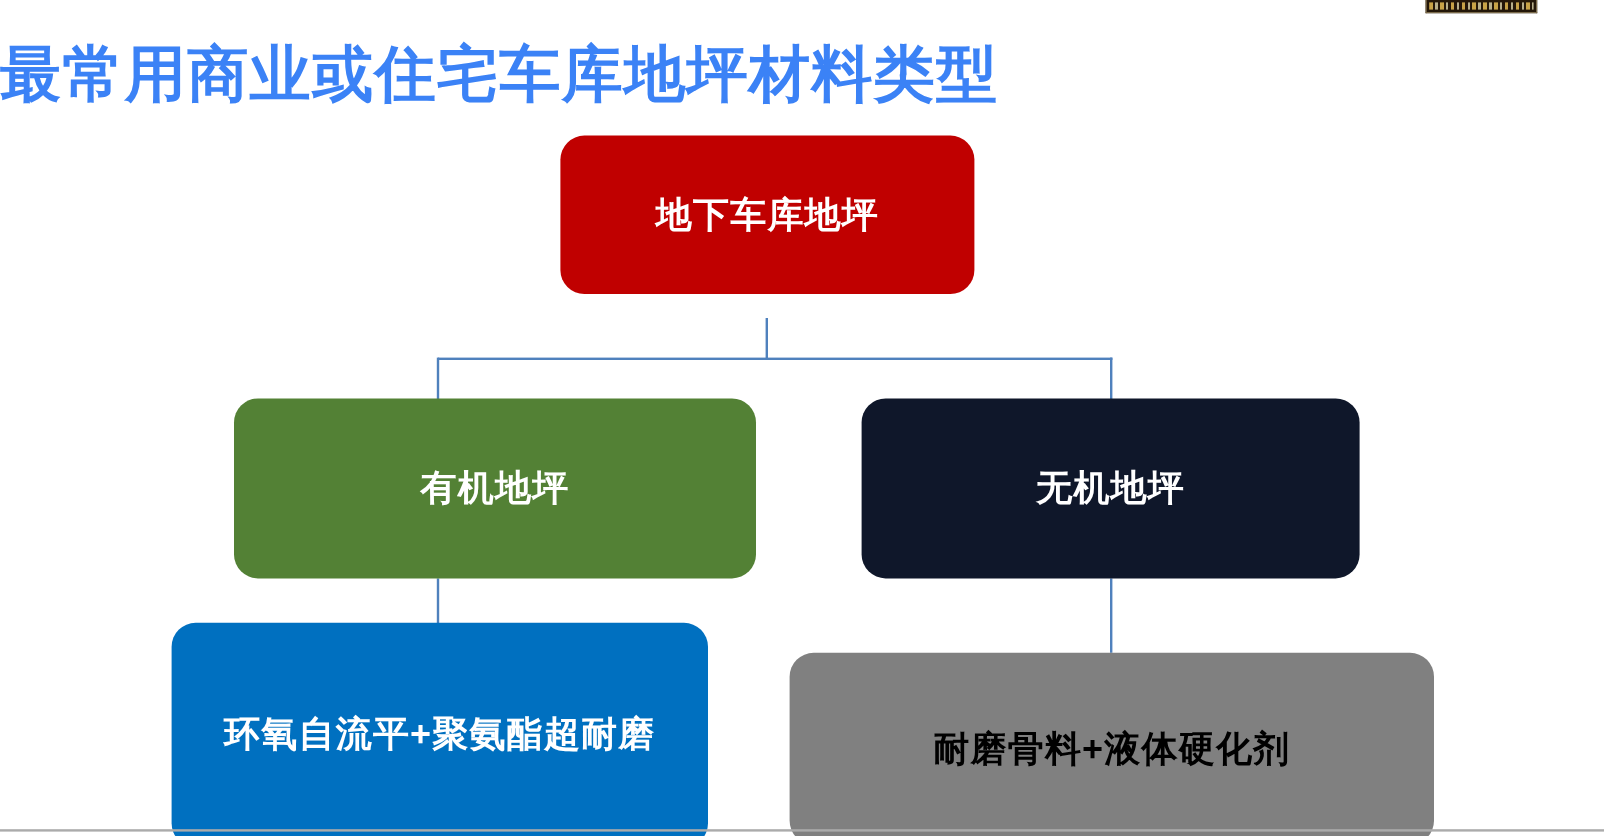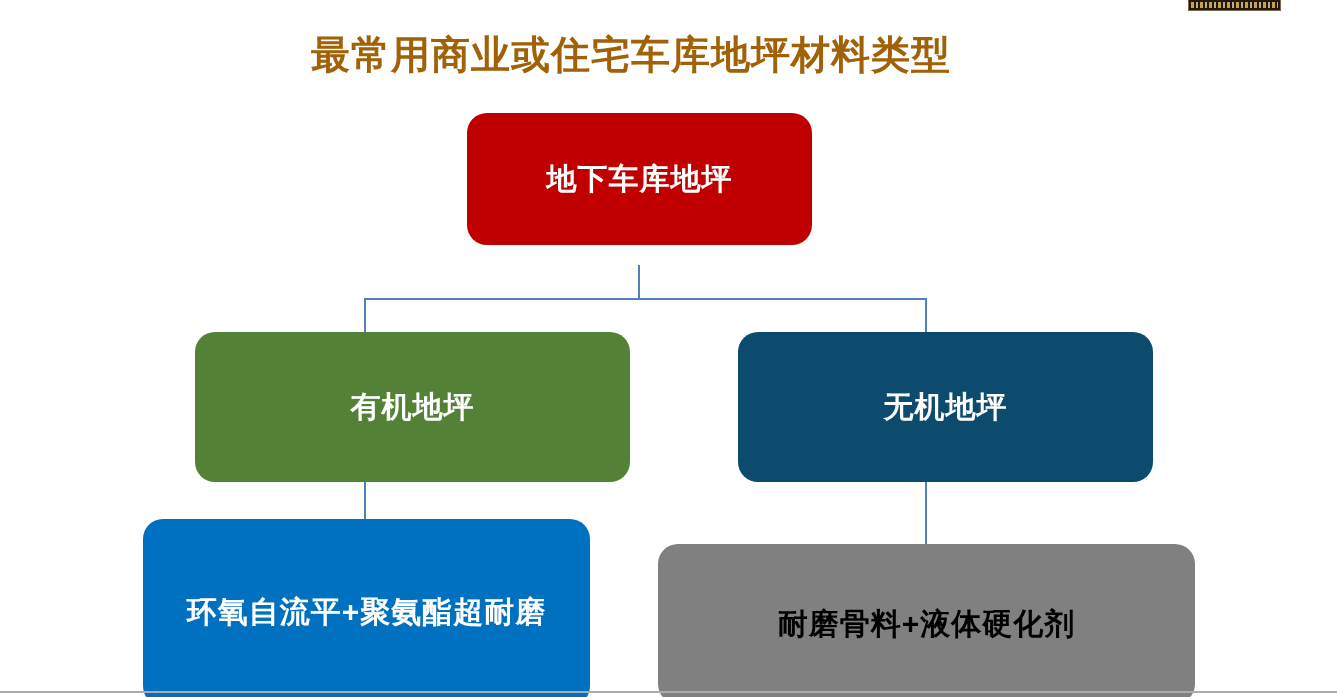--- a/index.html
+++ b/index.html
@@ -13,24 +13,24 @@
     background: #ffffff;
     overflow: hidden;
     margin: 0 auto;
   }
 
   .title {
     position: absolute;
     left: 0;
     top: 28px;
     width: 1262px;
-    text-align: center;
-    font-size: 39px;
+    text-align: left;
+    font-size: 51px;
     font-weight: 800;
-    color: #a16207;
+    color: #3b82f6;
     letter-spacing: 1px;
     white-space: nowrap;
   }
 
   
   .watermark {
     position: absolute;
     left: 1188px;
     top: 0;
     width: 93px;
@@ -101,21 +101,21 @@
   <div class="line line-h-main" style="background-color: rgb(79, 129, 189);"></div>
   <div class="line line-v-left-upper" style="background-color: rgb(79, 129, 189);"></div>
   <div class="line line-v-right-upper" style="background-color: rgb(79, 129, 189);"></div>
   <div class="line line-v-left-lower" style="background-color: rgb(79, 129, 189);"></div>
   <div class="line line-v-right-lower" style="background-color: rgb(79, 129, 189);"></div>
 
   <div class="node node-root" style="background-color: rgb(192, 0, 0); color: rgb(255, 255, 255);">地下车库地坪</div>
 
   <div class="node node-organic" style="background-color: rgb(83, 129, 53); color: rgb(255, 255, 255); margin-left: 47px;">有机地坪</div>
 
-  <div class="node node-inorganic" style="background-color: #0c4a6e; color: rgb(255, 255, 255); margin-left: 20px;">无机地坪</div>
+  <div class="node node-inorganic" style="background-color: #0f172a; color: rgb(255, 255, 255);">无机地坪</div>
 
   <div class="node node-epoxy" style="background-color: rgb(0, 112, 192); color: rgb(255, 255, 255);">环氧自流平+聚氨酯超耐磨</div>
 
   <div class="node node-aggregate" style="background-color: rgb(128, 128, 128); color: rgb(0, 0, 0);">耐磨骨料+液体硬化剂</div>
 
   <div class="bottom-divider" style="background-color: rgb(171, 171, 171);"></div>
 
 </div>
 
 </body></html>

